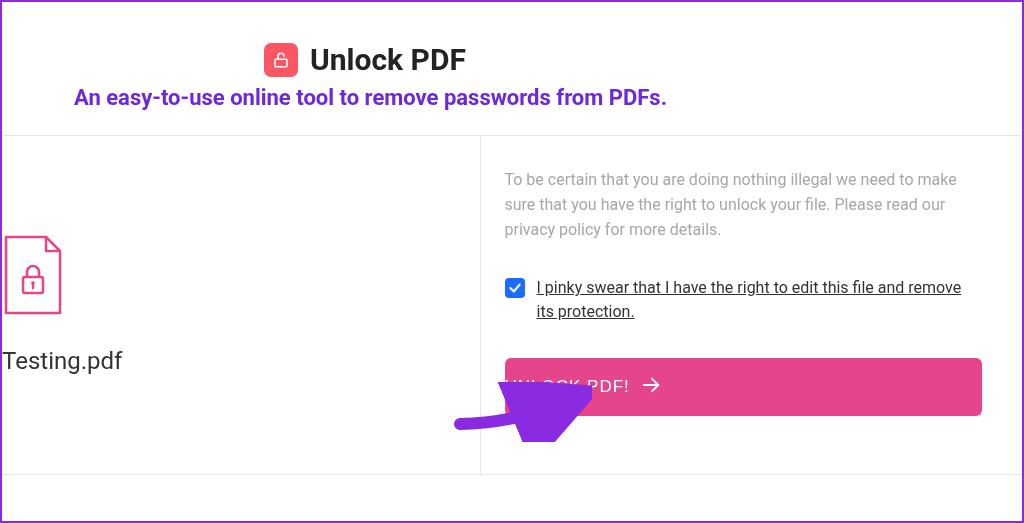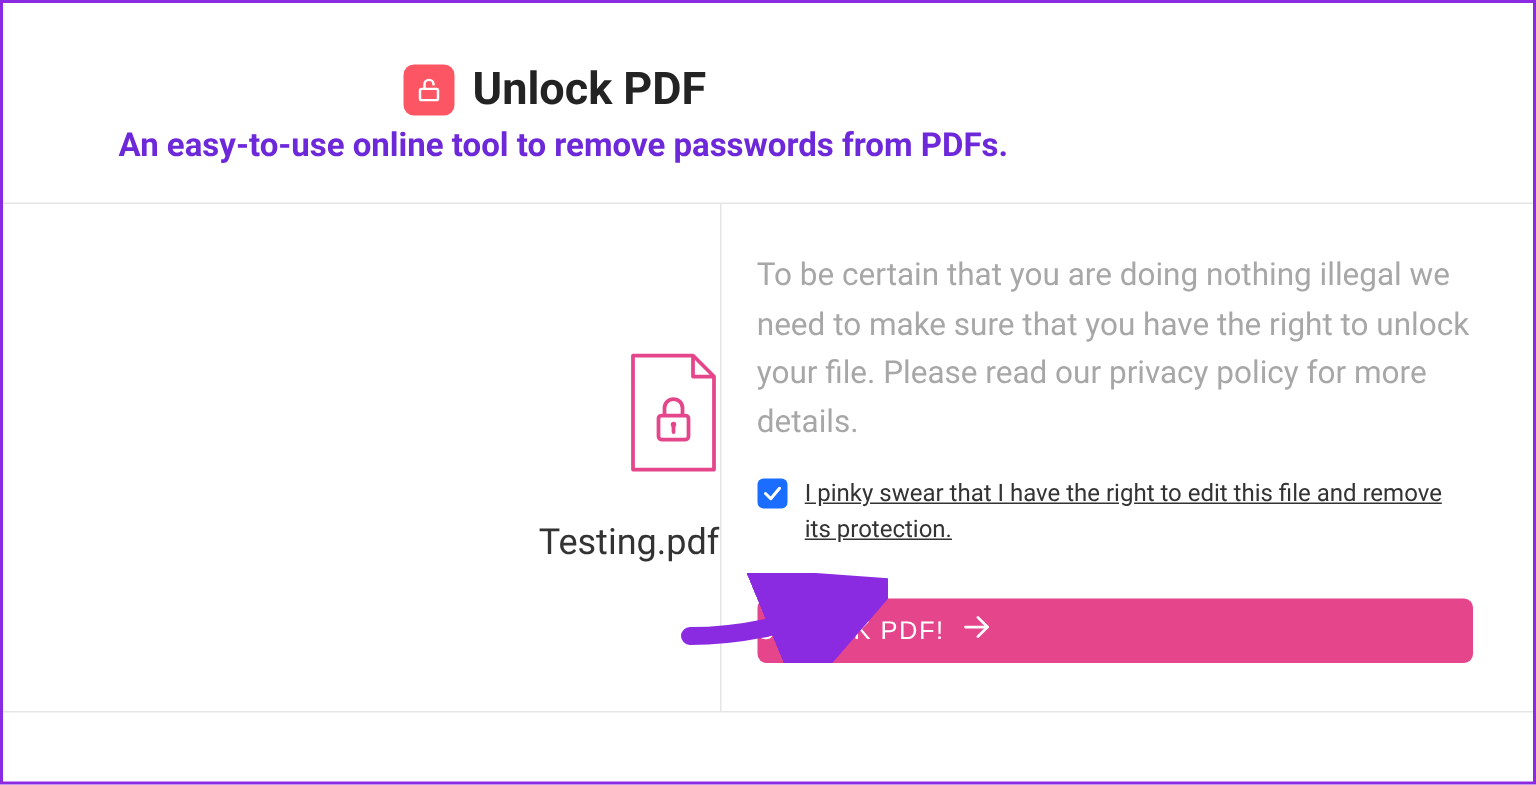--- a/index.html
+++ b/index.html
@@ -10,22 +10,21 @@
     body {
       font-family: -apple-system, BlinkMacSystemFont, "Segoe UI", Roboto, "Helvetica Neue", Arial, sans-serif;
       background: #fff;
       width: 1024px;
       height: 523px;
       border: 2px solid #8a2be2;
       position: relative;
       overflow: hidden;
     }
     .header {
-      padding: 40px 70px 25px 35px;
-      margin-left: 42px;
+      padding: 40px 70px 25px 72px;
     }
     .title-row {
       display: flex;
       align-items: center;
       gap: 12px;
       margin-left: 190px;
     }
     .lock-badge {
       width: 34px;
       height: 34px;
@@ -50,44 +49,44 @@
       display: flex;
       border-top: 1px solid #e5e5e5;
       border-bottom: 1px solid #e5e5e5;
       height: 340px;
     }
     .left-panel {
       flex: 1;
       border-right: 1px solid #e5e5e5;
       display: flex;
       flex-direction: column;
-      align-items: flex-end;
+      align-items: flex-start;
       justify-content: center;
       gap: 32px;
     }
     .file-icon-wrap {
       width: 62px;
       height: 80px;
     }
     .filename {
       font-size: 24px;
       color: #333;
       font-weight: 400;
     }
     .right-panel {
       flex: 1;
       padding: 32px 40px 32px 24px;
       display: flex;
       flex-direction: column;
     }
     .disclaimer {
-      font-size: 21px;
+      font-size: 16px;
       line-height: 1.55;
       color: #a7a7a7;
-      margin-bottom: 19px;
+      margin-bottom: 34px;
     }
     .consent-row {
       display: flex;
       align-items: flex-start;
       gap: 12px;
       margin-bottom: 34px;
     }
     .checkbox {
       width: 20px;
       height: 20px;

